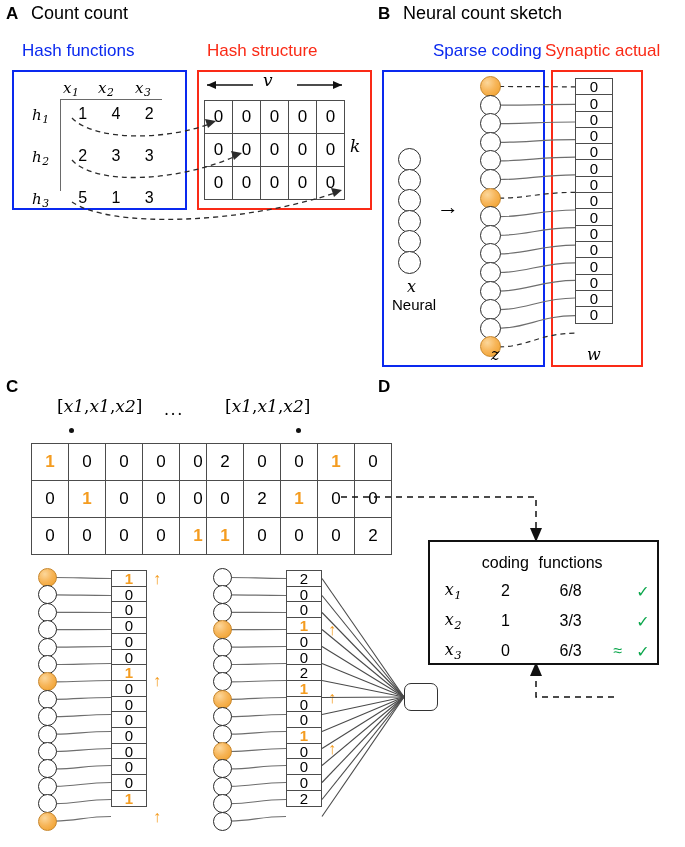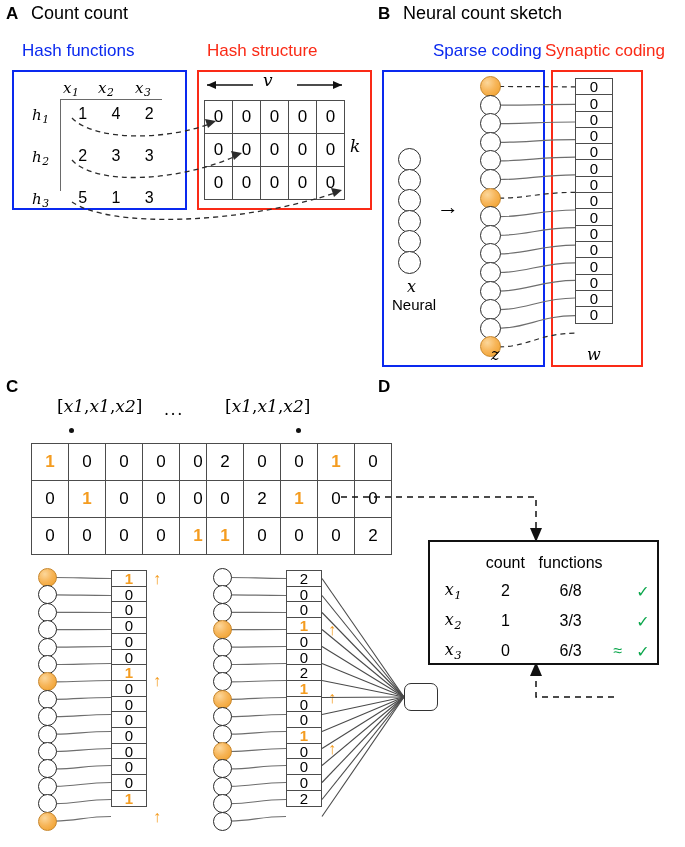--- a/index.html
+++ b/index.html
@@ -180,21 +180,21 @@
   <path d="M72,160 C95,186 180,182 238,155" fill="none" stroke="#2b2b2b" stroke-width="1.3" stroke-dasharray="5,4"></path>
   <polygon points="242,153 231,151 234,160" fill="#2b2b2b"></polygon>
   <path d="M72,202 C110,228 240,225 338,192" fill="none" stroke="#2b2b2b" stroke-width="1.3" stroke-dasharray="5,4"></path>
   <polygon points="342,190 331,188 334,197" fill="#2b2b2b"></polygon>
 </svg>
 
 <div class="abs panel-letter" style="left:378px;top:5px;">B</div>
 <div class="abs panel-title" style="left:403px;top:4px;">Neural count sketch</div>
 
 <div class="abs sect-title blue" style="left:409px;top:42px;margin-left:24px;">Sparse coding</div>
-<div class="abs sect-title red" style="left:545px;top:42px;">Synaptic coding</div>
+<div class="abs sect-title red" style="left:545px;top:42px;">Synaptic actual</div>
 
 <div class="abs box-blue" style="left:382px;top:70px;width:163px;height:297px;"></div>
 <div class="abs box-red" style="left:551px;top:70px;width:92px;height:297px;"></div>
 
 <div class="abs" id="b-input-neurons" style="left:398px;top:148px;width:26px;height:125px;">
     <div class="neuron" style="position: absolute; left: 0px; top: 0px; width: 23px; height: 23px;"></div>
     <div class="neuron" style="position: absolute; left: 0px; top: 20.5px; width: 23px; height: 23px;"></div>
     <div class="neuron" style="position: absolute; left: 0px; top: 41px; width: 23px; height: 23px;"></div>
     <div class="neuron" style="position: absolute; left: 0px; top: 61.5px; width: 23px; height: 23px;"></div>
     <div class="neuron" style="position: absolute; left: 0px; top: 82px; width: 23px; height: 23px;"></div>
@@ -478,21 +478,21 @@
 <svg class="abs" style="left:436px;top:660px;" width="180" height="62">
   <path d="M178,37 L100,37 L100,13" fill="none" stroke="#111" stroke-width="1.5" stroke-dasharray="6,5"></path>
   <polygon points="100,2 94,16 106,16" fill="#111"></polygon>
 </svg>
 
 <div class="abs dbox" style="left:428px;top:540px;width:231px;height:125px;">
   <table class="dtable" style="width:100%;margin-top:7px;">
     <tbody>
         <tr>
       <td style="width:46px;height:27px;"></td>
-      <td style="width:58px;height:27px;">count</td>
+      <td style="width:58px;height:27px;">coding</td>
       <td style="width:72px;height:27px;">functions</td>
       <td style="width:22px;height:27px;"></td>
       <td style="width:28px;height:27px;"></td>
     </tr>
     <tr>
       <td class="mathit" style="height:30px;font-size:16px;"><span>x</span><span class="sub">1</span></td>
       <td>2</td>
       <td>6/8</td>
       <td class="approx"></td>
       <td class="check">✓</td>

